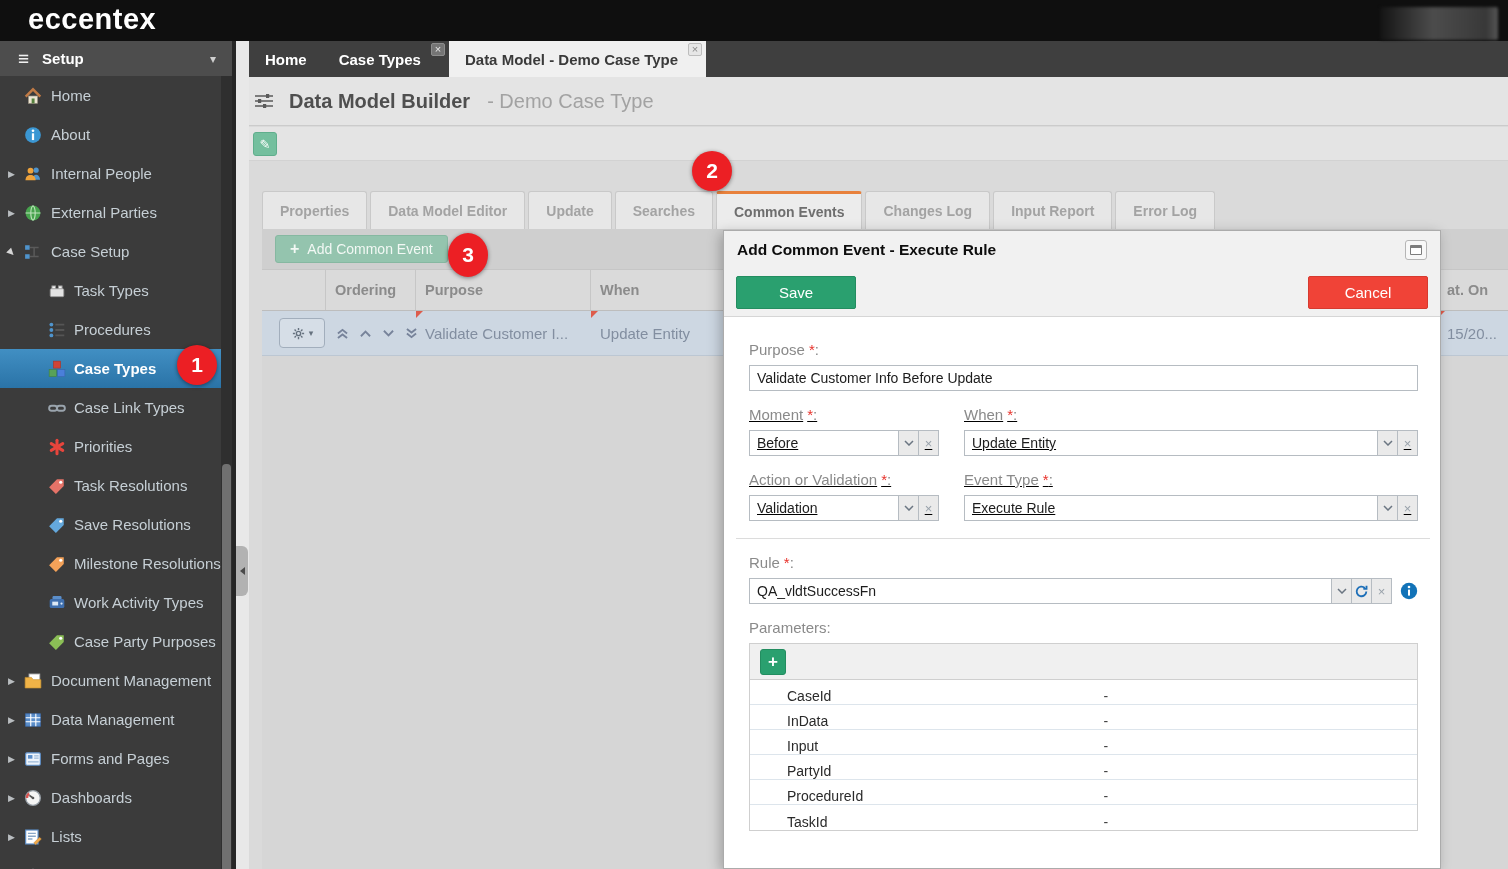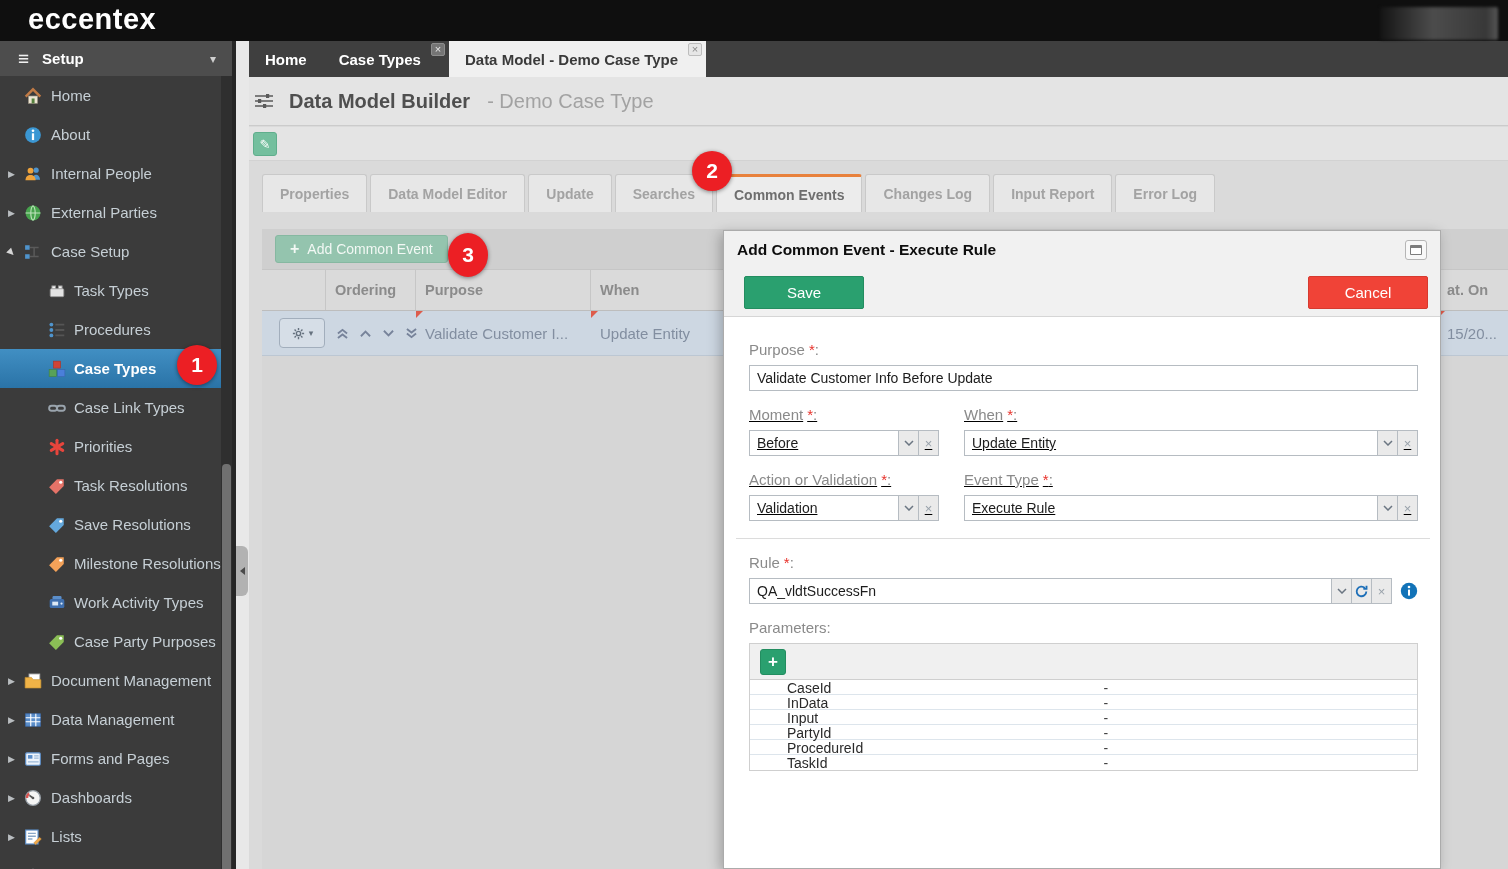--- a/index.html
+++ b/index.html
@@ -51,21 +51,21 @@
 
   .page-header { position:absolute; top:36px; left:0; right:0; height:49px; background:#e4e4e4; border-bottom:1px solid #cbcbcb; display:flex; align-items:center; }
   .sliders-icon { margin-left:5px; width:20px; height:16px; }
   .page-title { margin-left:15px; font-size:20px; color:#4f4f4f; font-weight:bold; }
   .page-subtitle { margin-left:17px; font-size:20px; color:#a2a2a2; }
   .edit-row { position:absolute; top:86px; left:0; right:0; height:34px; background:#e4e4e4; border-bottom:1px solid #d2d2d2; }
   .edit-btn { position:absolute; left:4px; top:5px; width:24px; height:24px; background:#74bf9e; border:1px solid #5fae8c;
               border-radius:3px; color:#fff; font-size:13px; cursor:pointer; }
 
   .content { position:absolute; top:120px; left:0; right:0; bottom:0; background:#dadada; }
-  .tabstrip { position:absolute; top:12px; left:13px; height:39px; display:flex; align-items:flex-end; }
+  .tabstrip { position:absolute; top:29px; left:13px; height:39px; display:flex; align-items:flex-end; }
   .tab { height:38px; display:flex; align-items:center; padding:0 17px; background:#e7e7e7; border:1px solid #c9c9c9; border-bottom:none;
          border-radius:3px 3px 0 0; margin-right:3px; font-size:14px; font-weight:bold; color:#a3a3a3; cursor:pointer; }
   .tab.active { background:#ececec; border-top:3px solid #e8813c; color:#6e6e6e; }
 
   .grid-toolbar { position:absolute; top:68px; left:13px; right:0; height:40px; background:#cfcfcf; }
   .add-btn { position:absolute; left:13px; top:6px; height:28px; padding:0 14px; background:#94c4ae; border:1px solid #86b8a1;
              border-radius:3px; color:#f2f8f4; font-size:14px; display:flex; align-items:center; gap:8px; cursor:pointer; font-family:inherit; }
   .add-btn .plus { font-size:16px; font-weight:bold; }
 
   .grid-header { position:absolute; top:108px; left:13px; right:0; height:42px; background:#dadada; border-top:1px solid #c6c6c6;
@@ -94,21 +94,21 @@
 
   
   .modal { position:absolute; left:723px; top:230px; width:718px; bottom:0; background:#fff; border:1px solid #ababab;
            box-shadow:-3px 3px 12px rgba(0,0,0,.25); z-index:50; }
   .modal-header { height:38px; background:#f1f1f1; display:flex; align-items:center; padding:0 13px; }
   .modal-title { font-size:15.5px; color:#0d0d0d; font-weight:bold; flex:1; }
   .maximize-btn { width:22px; height:20px; border:1px solid #b5b5b5; border-radius:3px; background:#f8f8f8;
                   display:flex; align-items:center; justify-content:center; cursor:pointer; }
   .max-glyph { width:12px; height:10px; border:1px solid #7d7d7d; border-top:3px solid #7d7d7d; border-radius:1px; background:#fff; }
   .modal-toolbar { height:48px; background:#f1f1f1; border-bottom:1px solid #d6d6d6; position:relative; }
-  .btn-save { position:absolute; left:20px; top:7px; width:120px; height:33px; background:#2aa06f; color:#fff;
+  .btn-save { position:absolute; left:12px; top:7px; width:120px; height:33px; background:#2aa06f; color:#fff;
               border:1px solid #238d60; border-radius:2px; font-size:15px; cursor:pointer; font-family:inherit; }
   .btn-cancel { position:absolute; right:12px; top:7px; width:120px; height:33px; background:#f04337; color:#fff;
                 border:1px solid #d63a2f; border-radius:2px; font-size:15px; cursor:pointer; font-family:inherit; }
   .modal-body { position:absolute; top:86px; left:0; right:0; bottom:0; background:#fff; padding:24px 22px 0 25px; overflow:hidden; }
   .f-label { display:block; color:#8a8a8a; font-size:15px; margin-bottom:7px; }
   .req { color:#e8312a; margin-left:4px; }
   .text-input { width:100%; height:26px; border:1px solid #b6bcc2; font-size:14px; color:#1c1c1c; padding:0 7px; font-family:inherit; background:#fff; }
   .field { margin-bottom:15px; }
   .field-row { display:flex; gap:25px; margin-bottom:15px;text-decoration:underline; }
   .fr-left { width:190px; } .fr-right { flex:1; }
@@ -121,21 +121,21 @@
   .refresh-glyph { width:13px; height:13px; display:block; }
   .divider { border:none; border-top:1px solid #dcdcdc; margin:17px -12px 15px -13px; }
   .rule-row { display:flex; align-items:center; }
   .rule-combo { flex:1; }
   .info-icon { margin-left:8px; width:18px; height:18px; cursor:pointer; }
   .params-block { margin-top:14px; }
   .params-panel { border:1px solid #cfcfcf; }
   .params-toolbar { height:36px; background:#f0f0f0; border-bottom:1px solid #cfcfcf; display:flex; align-items:center; }
   .param-add { margin-left:10px; width:26px; height:26px; background:#2aa06f; border:1px solid #238d60; border-radius:3px;
                color:#fff; font-size:17px; font-weight:bold; line-height:1; cursor:pointer; }
-  .param-row { height:15px; display:flex; align-items:flex-start; border-bottom:1px solid #dde5ec; font-size:14px; color:#2a2a2a; background:#fff; }
+  .param-row { height:25px; display:flex; align-items:flex-end; border-bottom:1px solid #dde5ec; font-size:14px; color:#2a2a2a; background:#fff; }
   .param-row.last { border-bottom:none; }
   .param-name { width:53%; padding-left:37px; }
   .param-value { color:#444; }
   .nicon svg, .sliders-icon svg, .ord svg, .gear-glyph svg, .combo-chevron svg, .refresh-glyph svg, .info-icon svg { width:100%; height:100%; display:block; }
 </style>
 </head>
 <body>
 
 <div class="screen">
 

